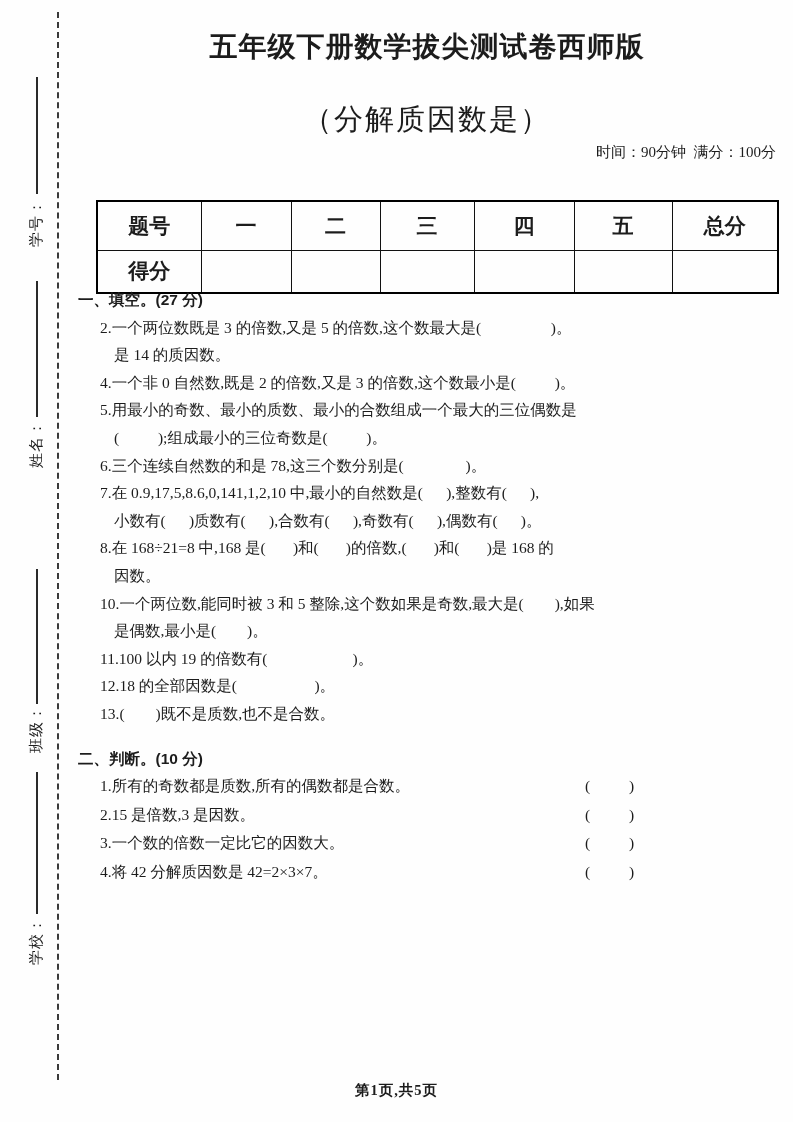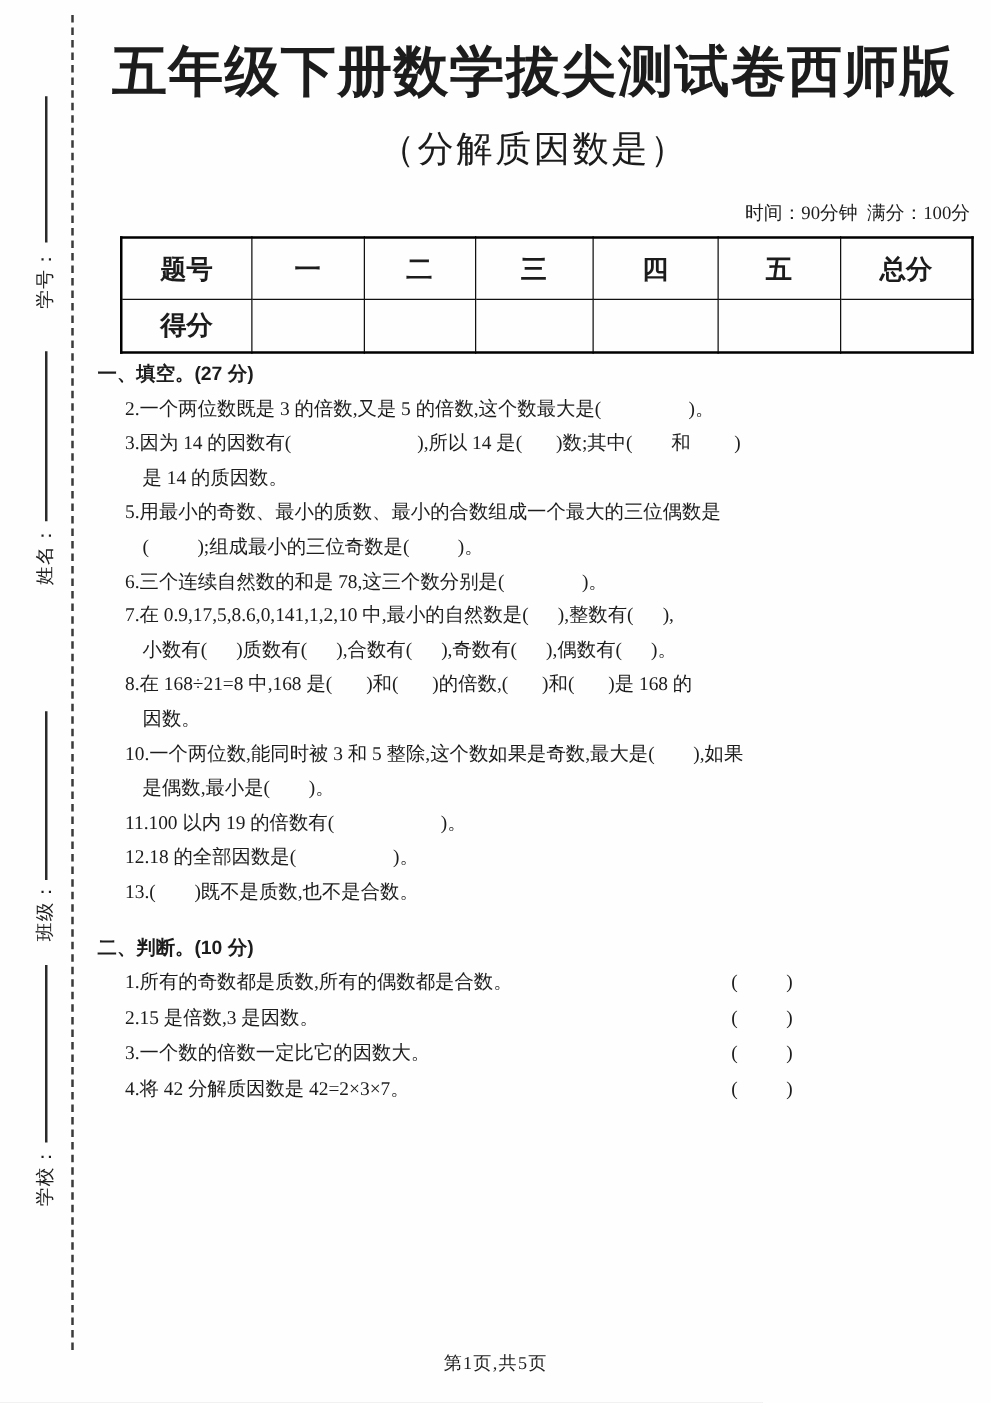--- a/index.html
+++ b/index.html
@@ -21,33 +21,33 @@
   .vl4 { top:772px; height:142px; }
   .vlabel {
     position:absolute; left:36px; white-space:nowrap;
     font-size:15px; letter-spacing:1px;
     transform:translate(-50%,-50%) rotate(-90deg);
   }
   .vlb1 { top:223px; } .vlb2 { top:444px; } .vlb3 { top:729px; } .vlb4 { top:941px; }
   
   .title {
     position:absolute; left:78px; top:28px; width:698px; text-align:center;
-    font-size:44px; font-weight:700; letter-spacing:1px;
+    font-size:28px; font-weight:700; letter-spacing:1px;
   }
   .subtitle {
     position:absolute; left:78px; top:100px; width:698px; text-align:center;
     font-size:29px; font-weight:400; letter-spacing:2px;
   }
   .meta {
-    position:absolute; left:78px; top:161px; width:698px; text-align:right;
+    position:absolute; left:78px; top:143px; width:698px; text-align:right;
     font-size:15px; white-space:pre-wrap;
   }
   
   .score-table {
-    position:absolute; left:96px; top:189px; width:681px;
+    position:absolute; left:96px; top:200px; width:681px;
     border-collapse:collapse; table-layout:fixed;
   }
   .score-table td {
     border:1.6px solid #111; text-align:center; vertical-align:middle;
     font-size:21px; font-weight:700;
   }
   .score-table tr.hdr td { height:49px; }
   .score-table tr.scr td { height:43px; }
   .score-table { border:2px solid #000; }
   
@@ -60,21 +60,21 @@
     font-weight:700; font-size:15.5px; white-space:pre-wrap;
   }
   .q-line { padding-left:22px; white-space:pre-wrap; }
   .q-line.cont { padding-left:36px; }
   .judge-sec { margin-top:17px; }
   .j-row { position:relative; padding-left:22px; white-space:pre-wrap; line-height:28.6px; }
   .j-answer { position:absolute; left:507px; top:0; white-space:pre-wrap; }
   
   .footer {
     position:absolute; left:0; top:1081px; width:100%; text-align:center;
-    font-size:14.5px; letter-spacing:1px;
+    font-size:14.5px; letter-spacing:1px;font-weight:bold;
   }
 </style>
 </head>
 <body>
 
 <div class="page">
 
   <div class="fold-line"></div>
   <div class="vline vl1"></div>
   <div class="vline vl2"></div>
@@ -117,22 +117,22 @@
       <td></td>
       <td></td>
     </tr>
   </tbody>
     </table>
 
   <div class="content">
     <div class="sec-heading">一、填空。(27 分)</div>
     <div id="fill-questions">
         <div class="q-line">2.一个两位数既是 3 的倍数,又是 5 的倍数,这个数最大是(                  )。</div>
-        <div class="q-line">3.因为 14 的因数有(                          ),所以 14 是(       )数;其中(        和         )</div>
         <div class="q-line cont">是 14 的质因数。</div>
+        <div class="q-line">4.一个非 0 自然数,既是 2 的倍数,又是 3 的倍数,这个数最小是(          )。</div>
         <div class="q-line">5.用最小的奇数、最小的质数、最小的合数组成一个最大的三位偶数是</div>
         <div class="q-line cont">(          );组成最小的三位奇数是(          )。</div>
         <div class="q-line">6.三个连续自然数的和是 78,这三个数分别是(                )。</div>
         <div class="q-line">7.在 0.9,17,5,8.6,0,141,1,2,10 中,最小的自然数是(      ),整数有(      ),</div>
         <div class="q-line cont">小数有(      )质数有(      ),合数有(      ),奇数有(      ),偶数有(      )。</div>
         <div class="q-line">8.在 168÷21=8 中,168 是(       )和(       )的倍数,(       )和(       )是 168 的</div>
         <div class="q-line cont">因数。</div>
         <div class="q-line">10.一个两位数,能同时被 3 和 5 整除,这个数如果是奇数,最大是(        ),如果</div>
         <div class="q-line cont">是偶数,最小是(        )。</div>
         <div class="q-line">11.100 以内 19 的倍数有(                      )。</div>

